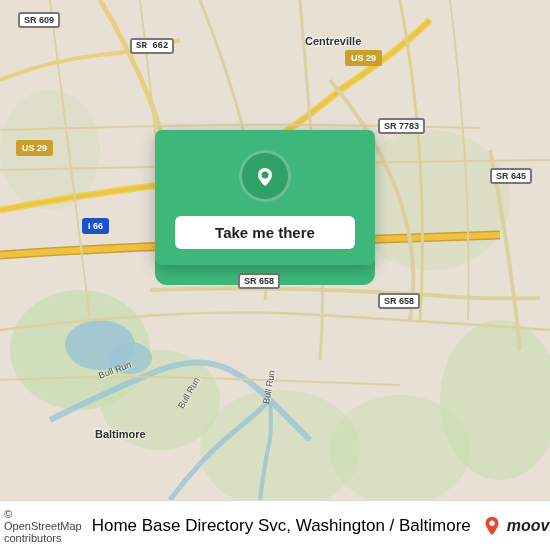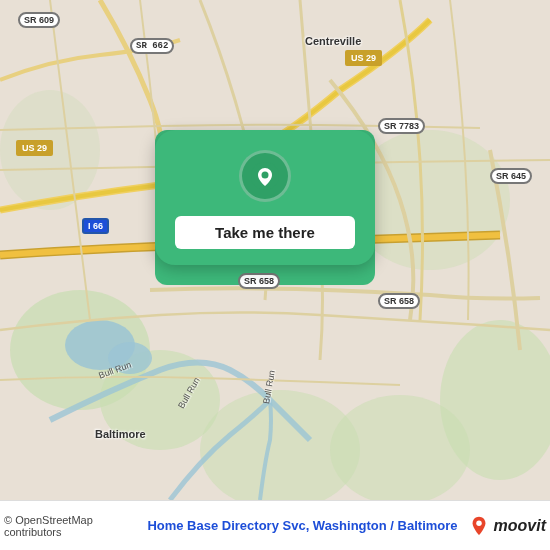--- a/index.html
+++ b/index.html
@@ -26,21 +26,21 @@
       height: 100%;
     }
 
     
     #location-card {
       position: absolute;
       top: 130px;
       left: 155px;
       width: 220px;
       background: #3db87a;
-      border-radius: 20px;
+      border-radius: 7px;
       display: flex;
       flex-direction: column;
       align-items: center;
       padding: 20px 20px 16px 20px;
       box-shadow: 0 4px 16px rgba(0,0,0,0.25);
       z-index: 10;
     }
 
     .pin-icon {
       width: 52px;
@@ -84,23 +84,23 @@
       gap: 10px;
     }
 
     .copyright-text {
       font-size: 11px;
       color: #444;
       flex: 1;
     }
 
     .bottom-title {
-      font-size: 13px;
-      font-weight: 700;
-      color: #1d4ed8;
+      font-size: 17px;
+      font-weight: 400;
+      color: #000000;
       flex: 2;
       white-space: nowrap;
     }
 
     .moovit-logo {
       display: flex;
       align-items: center;
       gap: 4px;
       flex-shrink: 0;
     }
@@ -115,21 +115,21 @@
       font-weight: 700;
       color: #222;
       font-style: italic;
     }
 
     
     .road-badge {
       position: absolute;
       background: white;
       border: 2px solid #888;
-      border-radius: 8px;
+      border-radius: 3px;
       font-size: 9px;
       font-weight: bold;
       color: #333;
       padding: 1px 4px;
       white-space: nowrap;
     }
 
     .road-badge.us {
       background: #c8a02a;
       color: white;

